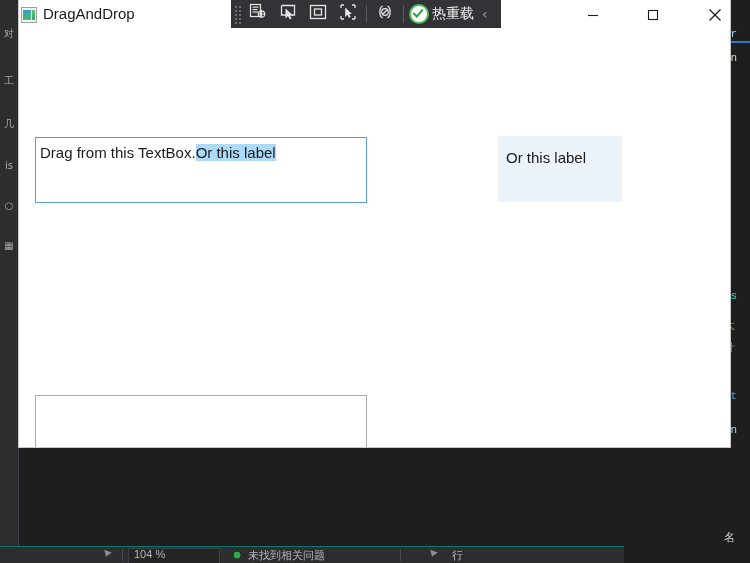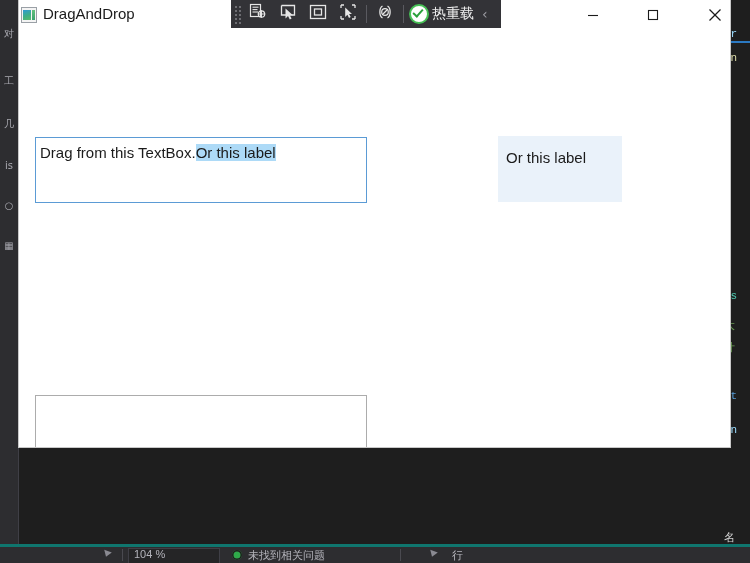--- a/index.html
+++ b/index.html
@@ -63,24 +63,24 @@
     width: 26px;
     height: 2px;
     background: #2b79c2;
   }
 
   
   #ide-statusbar {
     position: absolute;
     left: 0;
     bottom: 0;
-    width: 750px;
+    width: 624px;
     height: 16px;
     background: #2d2d30;
-    border-top: 3px solid #0f766e;
+    border-top: 1px solid #0f766e;
     overflow: hidden;
   }
   .status-cell {
     position: absolute;
     top: 1px;
     font-size: 11px;
     color: #b4b4bb;
     white-space: nowrap;
     font-family: "Liberation Sans", sans-serif;
     overflow: hidden;

